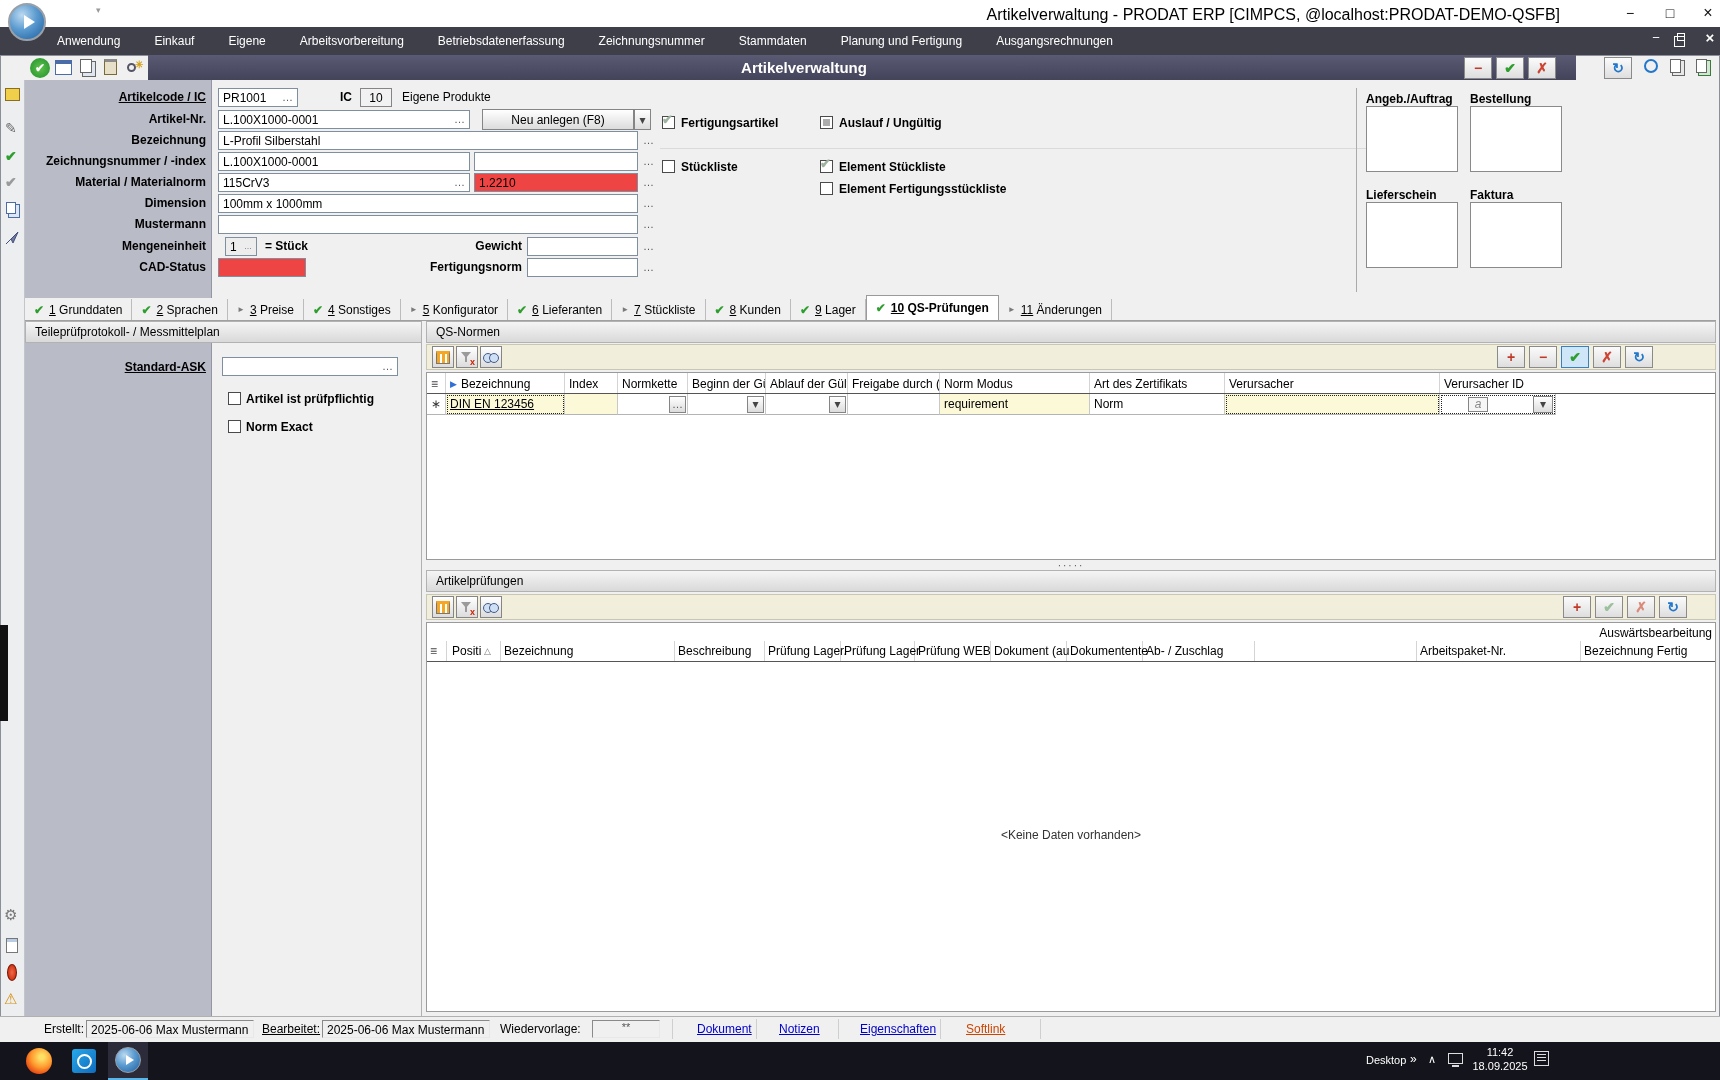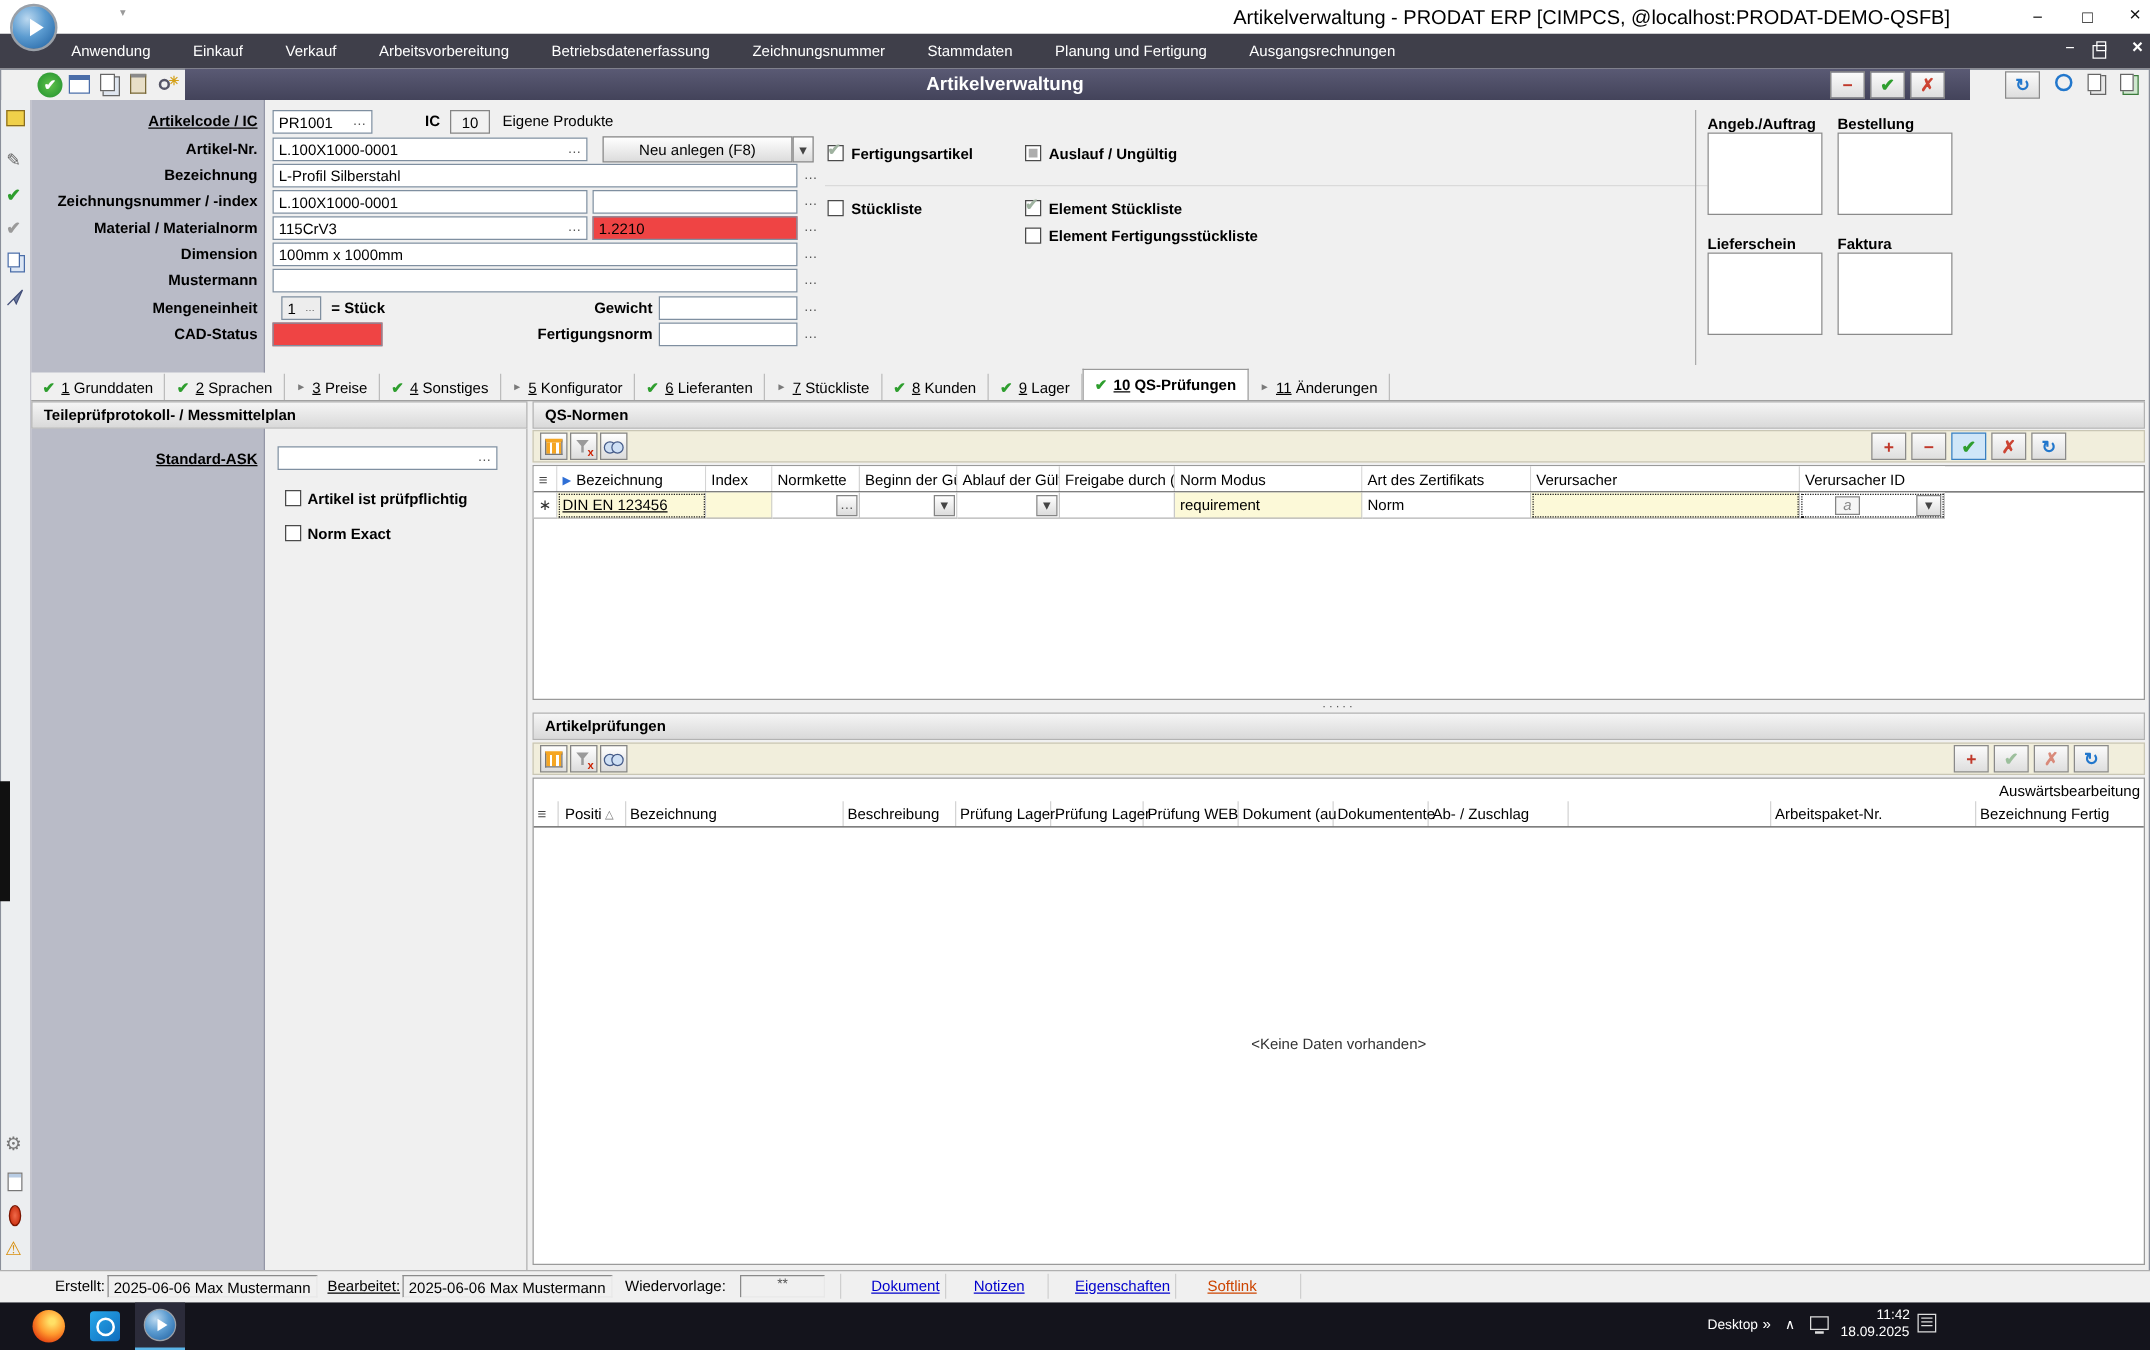--- a/index.html
+++ b/index.html
@@ -12,21 +12,21 @@
   .rt{text-align:right}
   .tf{position:absolute;box-sizing:border-box;height:19px;background:#fff;border:1px solid #7f8fa0;
       font-size:12px;padding:1px 4px;display:flex;align-items:center;justify-content:space-between;
       white-space:nowrap;overflow:hidden}
   .tf.yel{background:#ef4444}
   .tf.gray{background:#ededed}
   .dots{color:#555;font-size:11px;line-height:1;flex:0 0 auto}
   .bev{position:absolute;box-sizing:border-box;background:linear-gradient(#ffffff,#dcdcdc);
        border:1px solid #858585;display:flex;align-items:center;justify-content:center;font-size:12px}
   .hbar{position:absolute;box-sizing:border-box;height:22px;background:linear-gradient(#f5f5f5,#d9d9d9);
-        border:1px solid #b2b2b2;display:flex;align-items:center;padding:0 9px;font-weight:bold;font-size:12px}
+        border:1px solid #b2b2b2;display:flex;align-items:center;padding:0 9px;font-weight:normal;font-size:12px}
   .cb{position:absolute;width:13px;height:13px;background:#fff;border:1px solid #4a4a4a;box-sizing:border-box}
   .cbx{position:absolute;left:-1px;top:-5px;font-size:13px;font-weight:bold;color:#9fb2a0}
   .cbpart::after{content:"";position:absolute;left:2px;top:2px;right:2px;bottom:2px;background:#adadad}
   .cblab{position:absolute;font-size:12px;font-weight:bold;white-space:nowrap}
   .vline{position:absolute;width:1px;background:#aaa}
   .hline{position:absolute;height:1px;background:#c9c9c9}
   .hcell{position:absolute;height:21px;border-right:1px solid #d4d4d4;font-size:12px;padding:3px 4px;
          box-sizing:border-box;white-space:nowrap;overflow:hidden;background:#fff;display:flex;align-items:center;gap:4px}
   .dcell{position:absolute;height:21px;border-right:1px solid #c8c8c8;border-bottom:1px solid #b4b4b4;
          font-size:12px;padding:1px 4px;box-sizing:border-box;white-space:nowrap;overflow:hidden;background:#fff;
@@ -70,21 +70,21 @@
     <span>□</span>
     </div>
   <div class="winglyph" style="left:1692px;top:0;font-size:16px">
     <span>×</span>
     </div>
 </div>
 
 <div class="menubar">
   <div class="mi">Anwendung</div>
   <div class="mi">Einkauf</div>
-  <div class="mi">Verkauf</div>
+  <div class="mi">Eigene</div>
   <div class="mi">Arbeitsvorbereitung</div>
   <div class="mi">Betriebsdatenerfassung</div>
   <div class="mi">Zeichnungsnummer</div>
   <div class="mi">Stammdaten</div>
   <div class="mi">Planung und Fertigung</div>
   <div class="mi">Ausgangsrechnungen</div>
 </div>
 <div class="a" style="left:1646px;top:30px;width:20px;height:20px;color:#fff;text-align:center;font-size:13px"><span>−</span></div>
 <div class="a" style="left:1674px;top:36px">
     <div class="restore"></div>
@@ -538,19 +538,19 @@
 <div class="a" style="left:108px;top:1042px;width:40px;height:38px;background:#2b2b3a;border-bottom:2px solid #5ab4e8">
   <div class="a" style="left:7px;top:5px;width:26px;height:26px;border-radius:50%;border:1px solid #9aa0a8;background:radial-gradient(circle at 35% 30%,#bcd9f0,#5b9bd0 45%,#1c5d9e);display:flex;align-items:center;justify-content:center">
     <div class="tri small"></div>
   </div>
 </div>
 <div class="lab" style="left:1366px;top:1054px;color:#fff;font-size:11px">Desktop</div>
 <div class="lab" style="left:1410px;top:1052px;color:#fff;font-size:12px">»</div>
 <div class="lab" style="left:1428px;top:1053px;color:#fff;font-size:11px">∧</div>
 <div class="a" style="left:1448px;top:1053px;width:15px;height:11px;border:1px solid #ddd"></div>
 <div class="a" style="left:1452px;top:1065px;width:7px;height:2px;background:#ddd"></div>
-<div class="lab" style="left:1472px;top:1046px;width:56px;text-align:right;color:#fff;font-size:11px">11:42</div>
+<div class="lab" style="left:1472px;top:1046px;width:56px;text-align:center;color:#fff;font-size:11px">11:42</div>
 <div class="lab" style="left:1472px;top:1060px;width:56px;text-align:center;color:#fff;font-size:11px">18.09.2025</div>
 <div class="a" style="left:1534px;top:1051px;width:15px;height:15px;border:1px solid #ddd;box-sizing:border-box">
   <div style="margin:2px 2px 0;height:1px;background:#ddd"></div>
   <div style="margin:2px 2px 0;height:1px;background:#ddd"></div>
   <div style="margin:2px 2px 0;height:1px;background:#ddd"></div>
 </div>
 
 </body></html>

